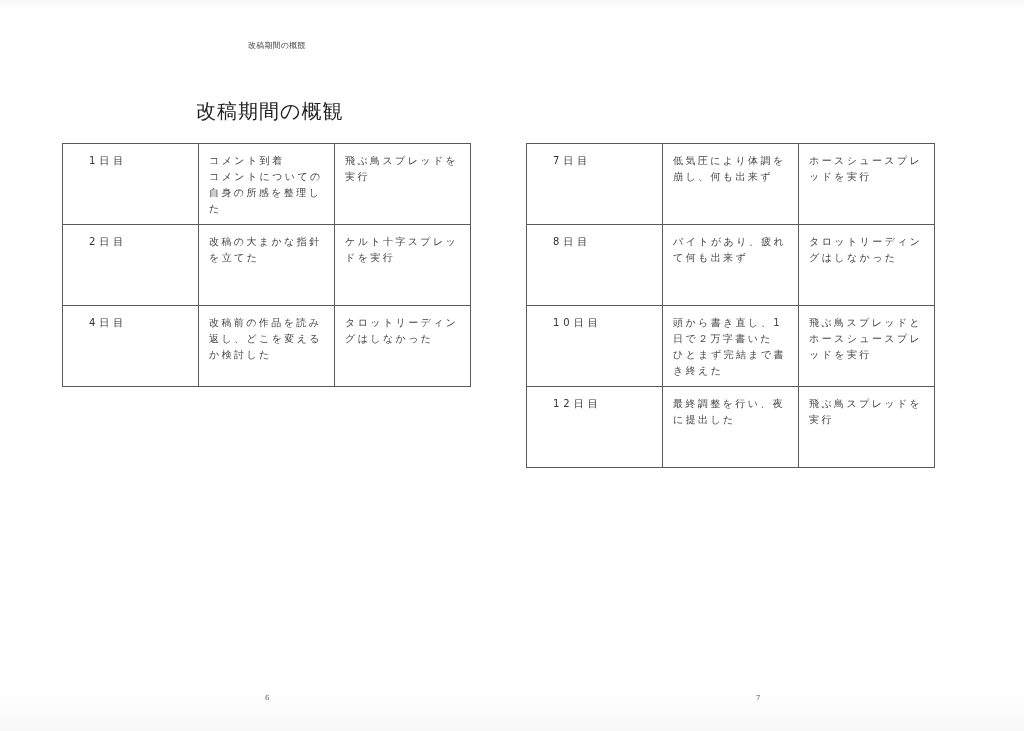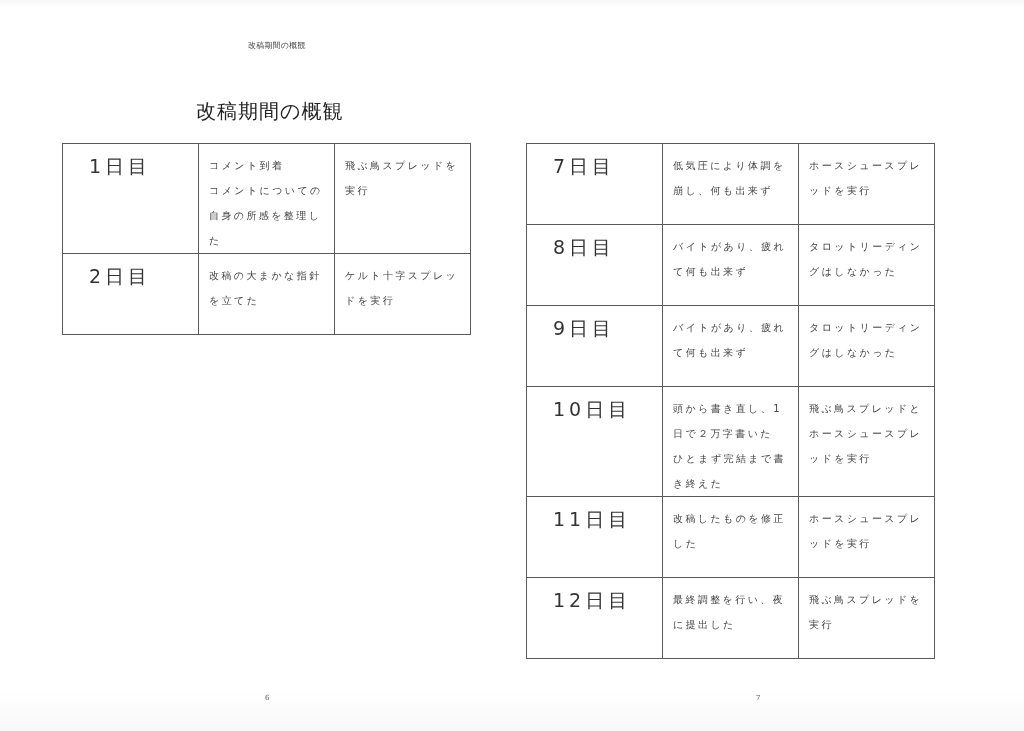--- a/index.html
+++ b/index.html
@@ -21,22 +21,22 @@
   }
   table.sched td {
     border:1.5px solid #5a5a5a; vertical-align:top; padding:0;
     height:80px;
   }
   table.left { left:62px; top:143px; width:409px; }
   table.right { left:526px; top:143px; width:409px; }
   td.day { width:135px; }
   td.act { width:135px; }
   td.tarot { width:135px;margin-left:20px; }
-  .day-label { display:block; padding:10px 0 0 26px; font-size:19px; color:#333; letter-spacing:4px; }
-  .cell-text { display:block; padding:9px 6px 0 10px; font-size:10px; line-height:25px;
+  .day-label { display:block; padding:10px 0 0 26px; font-size:10px; color:#333; letter-spacing:4px; }
+  .cell-text { display:block; padding:9px 6px 0 10px; font-size:10px; line-height:16px;
     color:#444; letter-spacing:2.4px; white-space:pre-wrap; word-break:break-all; }
   .page-num { position:absolute; top:694px; font-size:7px; color:#555; font-family:"DejaVu Serif", serif; }
 </style>
 </head>
 <body>
 
 <div class="topshade"></div>
 <div class="botshade"></div>
 
 <div class="running-header">改稿期間の概観</div>
@@ -60,20 +60,31 @@
         <td class="day">
           <span class="day-label">2日目</span>
         </td>
         <td class="act">
           <span class="cell-text">改稿の大まかな指針を立てた</span>
         </td>
         <td class="tarot">
           <span class="cell-text">ケルト十字スプレッドを実行</span>
         </td>
       </tr>
+      <tr>
+        <td class="day">
+          <span class="day-label">4日目</span>
+        </td>
+        <td class="act">
+          <span class="cell-text">改稿前の作品を読み返し、どこを変えるか検討した</span>
+        </td>
+        <td class="tarot">
+          <span class="cell-text">タロットリーディングはしなかった</span>
+        </td>
+      </tr>
     </tbody>
 </table>
 
 <table class="sched right">
   <tbody id="right-body">
       <tr>
         <td class="day">
           <span class="day-label">7日目</span>
         </td>
         <td class="act">
@@ -89,50 +100,28 @@
         </td>
         <td class="act">
           <span class="cell-text">バイトがあり、疲れて何も出来ず</span>
         </td>
         <td class="tarot">
           <span class="cell-text">タロットリーディングはしなかった</span>
         </td>
       </tr>
       <tr>
         <td class="day">
-          <span class="day-label">9日目</span>
-        </td>
-        <td class="act">
-          <span class="cell-text">バイトがあり、疲れて何も出来ず</span>
-        </td>
-        <td class="tarot">
-          <span class="cell-text">タロットリーディングはしなかった</span>
-        </td>
-      </tr>
-      <tr>
-        <td class="day">
           <span class="day-label">10日目</span>
         </td>
         <td class="act">
           <span class="cell-text">頭から書き直し、1日で２万字書いた
 ひとまず完結まで書き終えた</span>
         </td>
         <td class="tarot">
           <span class="cell-text">飛ぶ鳥スプレッドとホースシュースプレッドを実行</span>
-        </td>
-      </tr>
-      <tr>
-        <td class="day">
-          <span class="day-label">11日目</span>
-        </td>
-        <td class="act">
-          <span class="cell-text">改稿したものを修正した</span>
-        </td>
-        <td class="tarot">
-          <span class="cell-text">ホースシュースプレッドを実行</span>
         </td>
       </tr>
       <tr>
         <td class="day">
           <span class="day-label">12日目</span>
         </td>
         <td class="act">
           <span class="cell-text">最終調整を行い、夜に提出した</span>
         </td>
         <td class="tarot">

